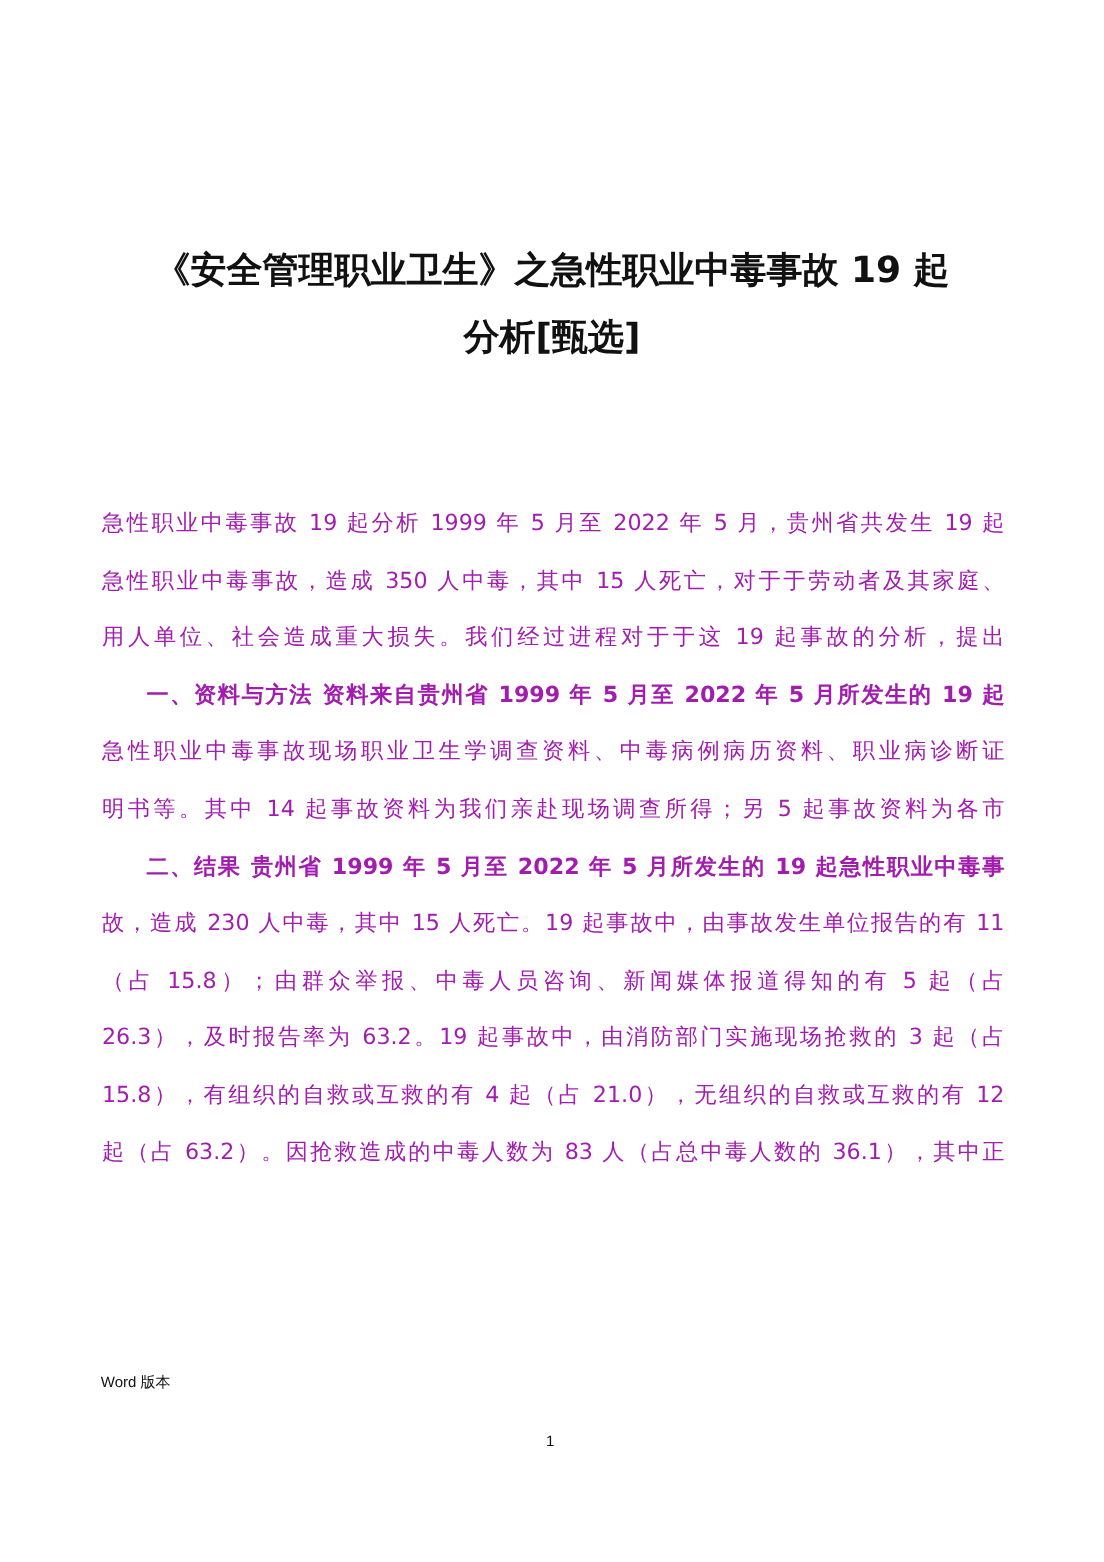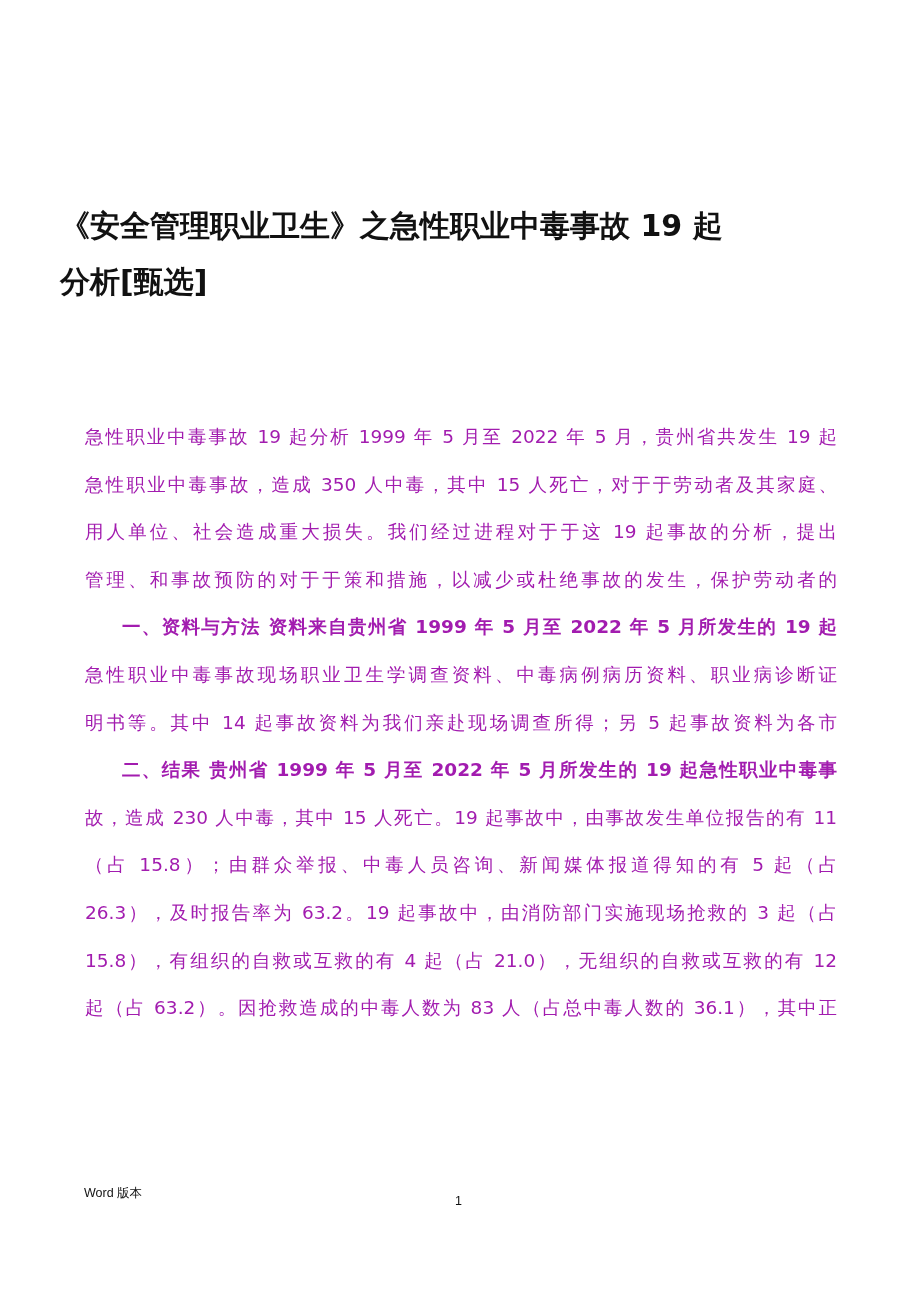--- a/index.html
+++ b/index.html
@@ -19,20 +19,21 @@
       position: absolute;
       left: 0; top: 0;
       width: 920px; height: 1302px;
       background: #ffffff;
     }
     .title {
       position: absolute;
       left: 60px;
       width: 800px;
       top: 198px;
+      text-align: center;
       font-size: 30px;
       line-height: 56px;
       font-weight: bold;
       letter-spacing: 0px;
       color: #111;
     }
     .title .line { display: block; white-space: nowrap; }
     .body-text {
       position: absolute;
       left: 85px;
@@ -52,21 +53,21 @@
     .body-text .ln.last {
       text-align-last: left;
     }
     .body-text .ln.indent {
       padding-left: 37px;
       font-weight: bold;
     }
     .footer-left {
       position: absolute;
       left: 84px;
-      top: 1185px;
+      top: 1144px;
       font-size: 12.5px;
       color: #111;
       font-family: "Liberation Sans", "DejaVu Sans", sans-serif;
       text-align: right;
     }
     .footer-page {
       position: absolute;
       left: 455px;
       top: 1194px;
       font-size: 12.5px;
@@ -83,21 +84,20 @@
     <span class="line">《安全管理职业卫生》之急性职业中毒事故 19 起</span>
     <span class="line">分析[甄选]</span>
   </div>
 
   <div class="body-text">
 
     <div>
       <span class="ln">急性职业中毒事故 19 起分析  1999 年 5 月至 2022 年 5 月，贵州省共发生 19 起</span>
       <span class="ln">急性职业中毒事故，造成 350 人中毒，其中 15 人死亡，对于于劳动者及其家庭、</span>
       <span class="ln">用人单位、社会造成重大损失。我们经过进程对于于这 19 起事故的分析，提出</span>
-      <span class="ln">管理、和事故预防的对于于策和措施，以减少或杜绝事故的发生，保护劳动者的</span>
     </div>
 
     <div>
       <span class="ln indent">一、资料与方法  资料来自贵州省 1999 年 5 月至 2022 年 5 月所发生的 19 起</span>
       <span class="ln">急性职业中毒事故现场职业卫生学调查资料、中毒病例病历资料、职业病诊断证</span>
       <span class="ln">明书等。其中 14 起事故资料为我们亲赴现场调查所得；另 5 起事故资料为各市</span>
     </div>
 
     <div>
       <span class="ln indent">二、结果  贵州省 1999 年 5 月至 2022 年 5 月所发生的 19 起急性职业中毒事</span>

